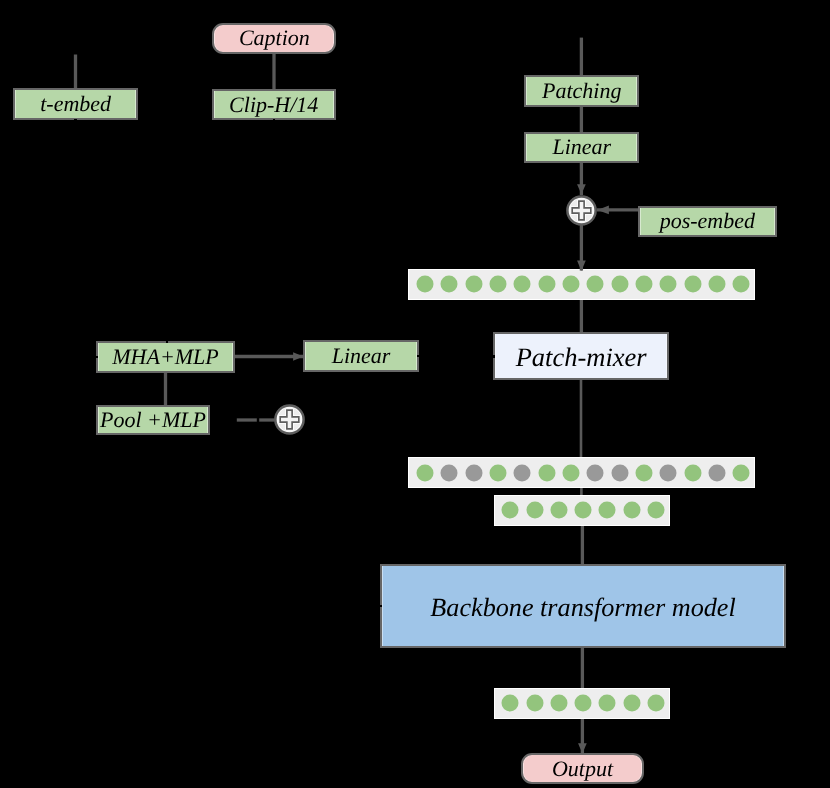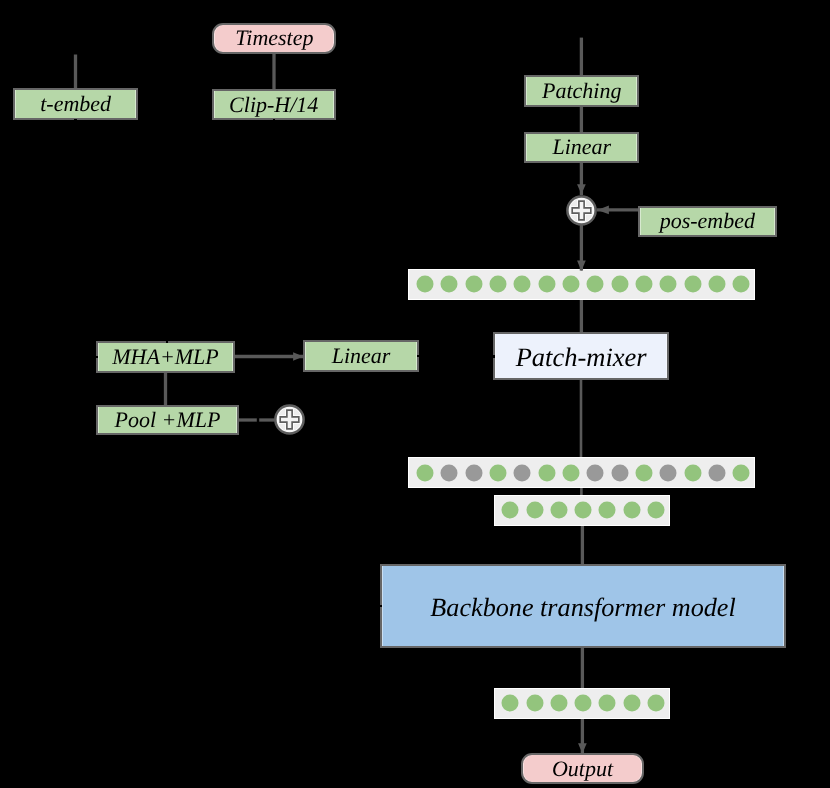--- a/index.html
+++ b/index.html
@@ -54,21 +54,21 @@
       <path d="M293.1,352.15 L293.1,360.85 L303.3,356.5 z"></path>
     </g>
   </svg>
 
 
   <div class="node green" style="left:13.3px;top:88.2px;width:124.7px;height:32.2px;font-size:22px;">
     <span>t-embed</span>
   </div>
 
   <div class="node pill" style="left:212.3px;top:23.1px;width:124.2px;height:30.6px;font-size:22px;">
-    <span>Timestep</span>
+    <span>Caption</span>
   </div>
 
   <div class="node green" style="left:211.7px;top:89.2px;width:124.1px;height:31.1px;font-size:22px;">
     <span>Clip-H/14</span>
   </div>
 
 
   <div class="node green" style="left:524.2px;top:75.2px;width:115.1px;height:31.6px;font-size:22px;">
     <span>Patching</span>
   </div>
@@ -82,21 +82,21 @@
   </div>
 
   <div class="node green" style="left:96px;top:341px;width:139px;height:32px;font-size:22px;">
     <span>MHA+MLP</span>
   </div>
 
   <div class="node green" style="left:303px;top:340px;width:116px;height:32px;font-size:22px;">
     <span>Linear</span>
   </div>
 
-  <div class="node green" style="left:96px;top:405px;width:143px;height:30px;font-size:22px;">
+  <div class="node green" style="left:96px;top:405px;width:114px;height:30px;font-size:22px;">
     <span>Pool +MLP</span>
   </div>
 
   <div class="node mixer" style="left:493.2px;top:332.1px;width:176px;height:48px;font-size:26.5px;padding-top:3px;">
     <span>Patch-mixer</span>
   </div>
 
   <div class="node blue" style="left:380.1px;top:564px;width:405.9px;height:84.4px;font-size:26.2px;padding-top:3px;">
     <span>Backbone transformer model</span>
   </div>

